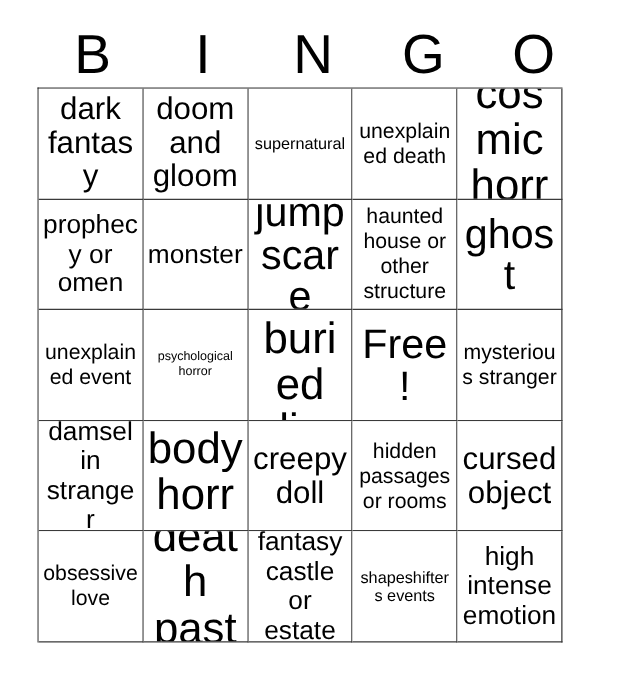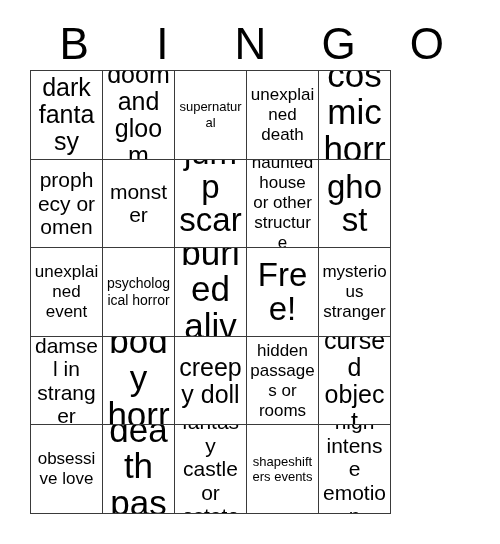--- a/index.html
+++ b/index.html
@@ -41,21 +41,21 @@
     color: #000000;
     letter-spacing: 0px;
     user-select: none;
   }
 
   
   #bingo-grid {
     position: absolute;
     left: 30px;
     top: 70px;
-    width: 361px;
+    width: 420px;
     height: 444px;
     display: grid;
     grid-template-columns: repeat(5, 1fr);
     grid-template-rows: repeat(5, 1fr);
     border-top: 1.5px solid #3a3a3a;
     border-left: 1.5px solid #3a3a3a;
     box-sizing: border-box;
     background: #ffffff;
   }
   .bingo-cell {
@@ -79,21 +79,21 @@
     hyphens: none;
   }
 
   
   .fs-xxl .cell-text { font-size: 33px; line-height: 1.02; }
   .fs-xl  .cell-text { font-size: 35px; line-height: 1.05; margin-top: 32px; }
   .fs-lg  .cell-text { font-size: 25px; line-height: 1.08; }
   .fs-md  .cell-text { font-size: 21px; line-height: 1.12; }
   .fs-sm  .cell-text { font-size: 17px; line-height: 1.18; }
   .fs-xs  .cell-text { font-size: 13px; line-height: 1.2; }
-  .fs-xxs .cell-text { font-size: 14px; line-height: 1.2; }
+  .fs-xxs .cell-text { font-size: 10px; line-height: 1.2; }
 </style>
 </head>
 <body>
 
 <div id="card">
 
   <div id="header-row">
     <div class="header-letter">B</div>
     <div class="header-letter">I</div>
     <div class="header-letter">N</div>

